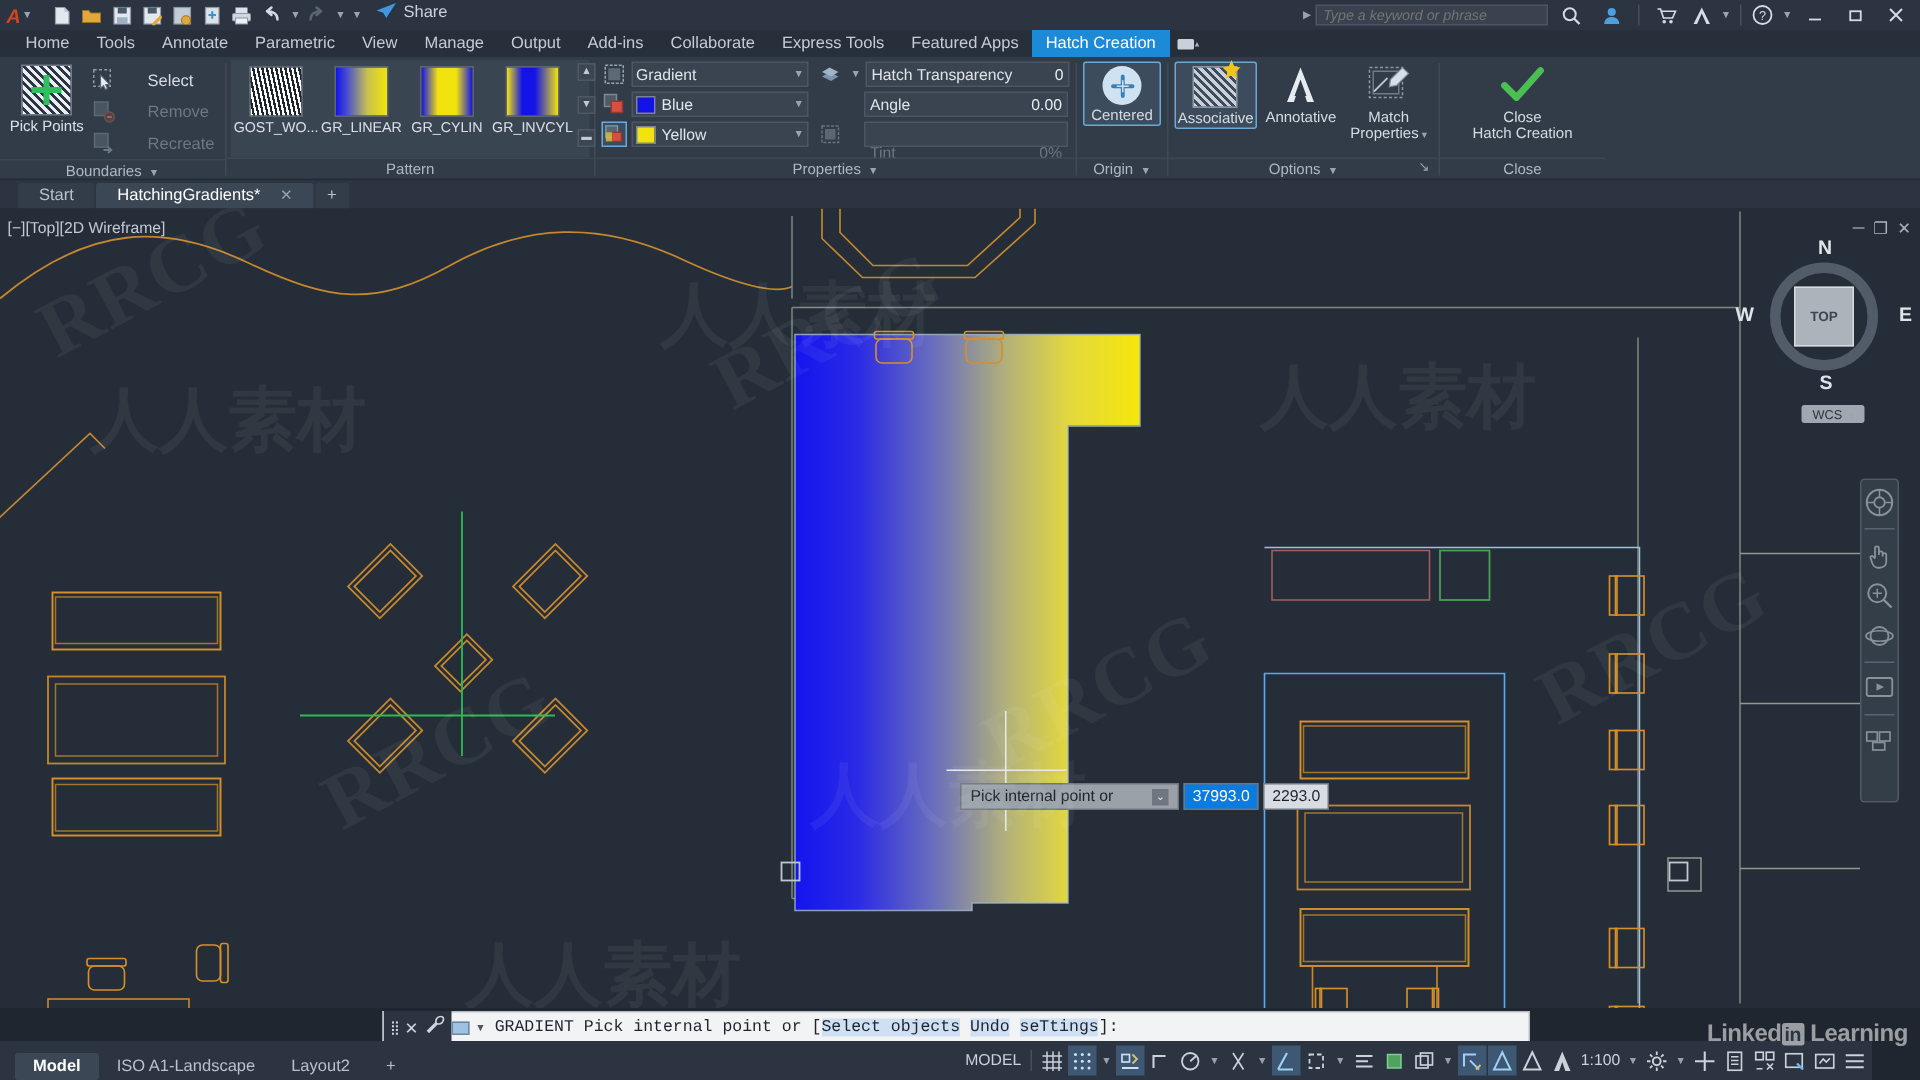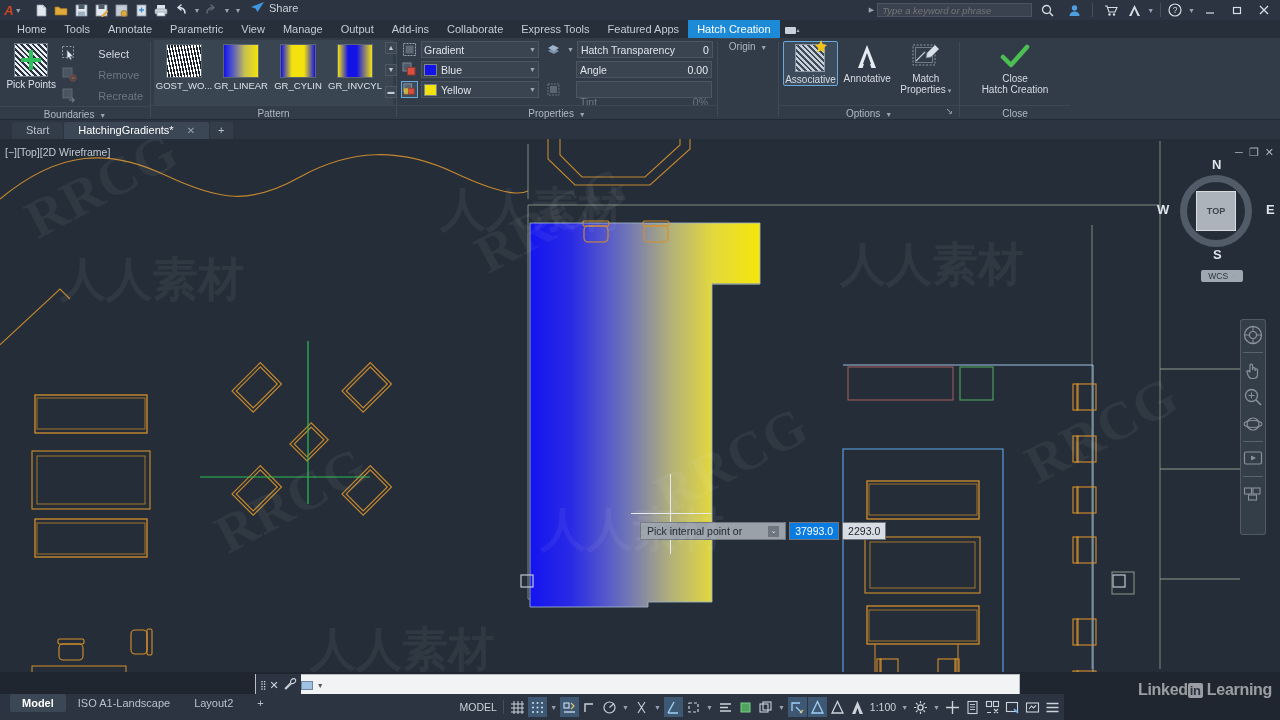--- a/index.html
+++ b/index.html
@@ -182,22 +182,22 @@
   }
   .cmd-left{display:flex;align-items:center;gap:5px;padding:0 4px;background:#2b3440;height:22px;color:#cfd5dd;}
   .cmd-text{
     font-family:"Liberation Mono", monospace;font-size:11px;color:#1e242c;white-space:nowrap;padding-left:6px;
   }
   .cmd-text .hl{background:#cfe0f5;}
   .cmd-pick{display:inline-block;width:12px;height:9px;background:#9fc2e3;border:1px solid #6e86a0;margin-right:2px;vertical-align:middle;}
 
   
   .layoutbar{
-    position:absolute;left:0;top:694px;width:1064px;height:26px;background:#2b3440;
-    display:flex;align-items:flex-start;
+    position:absolute;left:0;top:694px;width:1248px;height:26px;background:#2b3440;
+    display:flex;align-items:flex-end;
   }
   .ltab{font-size:11px;padding:0 12px;color:#b9c1cb;height:18px;line-height:18px;}
   .ltab.active{color:#ffffff;font-weight:bold;background:#3c4755;border-radius:2px;}
   .status-right{position:absolute;right:2px;top:0;height:26px;display:flex;align-items:center;gap:1px;}
   .sb{height:20px;min-width:18px;display:flex;align-items:center;justify-content:center;color:#cbd2da;font-size:11px;padding:0 2px;}
   .sb.on{background:#3e5874;}
   .sbdiv{width:1px;height:14px;background:#46505d;margin:0 3px;}
   .sbcaret{font-size:7px;color:#98a1ad;}
 
   
@@ -523,20 +523,31 @@
           </div>
         </div>
       </div>
       <div class="panel-title">
         <span>Properties</span> <span class="caret">▼</span>
       </div>
     </div>
     <div class="panel-sep"></div>
 
     <div class="panel" style="width:60px">
+      <div class="panel-body" style="justify-content:center">
+        <div class="optbtn toggle-on" style="padding:2px 1px 0 1px;border-radius:2px;">
+          <div class="circ-btn">
+            <svg width="17" height="17" viewBox="0 0 17 17">
+                <path d="M8.5 2v13M2 8.5h13" stroke="#3b7fb8" stroke-width="2.6" stroke-linecap="round"></path>
+                <path d="M8.5 4.5v8M4.5 8.5h8" stroke="#cfe2f2" stroke-width="1"></path>
+              </svg>
+          </div>
+          <div class="lbl">Centered</div>
+        </div>
+      </div>
       <div class="panel-title">
         <span>Origin</span> <span class="caret">▼</span>
       </div>
     </div>
     <div class="panel-sep"></div>
 
     <div class="panel" style="width:180px">
       <div class="panel-body" style="justify-content:flex-start;gap:2px;">
         <div class="optbtn toggle-on" style="padding:2px 1px 0 1px;border-radius:2px;">
           <div style="width:30px;height:28px;border:1px solid #8d97a4;background:repeating-linear-gradient(45deg,#c6cfda 0 2px,#404b59 2px 4px);position:relative;">
@@ -916,20 +927,27 @@
       <span style="letter-spacing:-2px;font-size:9px;">⣿</span>
       <span>✕</span>
       <span>
         <svg width="13" height="13" viewBox="0 0 13 13">
             <path d="M11.5 1.5a3.2 3.2 0 01-4 4L2 11l-.8-.8L6.7 4.7a3.2 3.2 0 014-3.9z" fill="none" stroke="#cfd5dd" stroke-width="1.1"></path>
           </svg>
       </span>
     </div>
     <span class="cmd-pick"></span>
       <span class="caret" style="color:#4d5662">▼</span>
+    <div class="cmd-text">
+      <span>GRADIENT</span>
+      <span>Pick internal point or</span>
+      <span>[</span><span class="hl">Select objects</span>
+      <span class="hl">Undo</span>
+      <span class="hl">seTtings</span><span>]:</span>
+    </div>
   </div>
 
   <div class="layoutbar">
     <div style="width:10px"></div>
     <div class="ltab active">Model</div>
     <div class="ltab">ISO A1-Landscape</div>
     <div class="ltab">Layout2</div>
     <div class="ltab">+</div>
 
     <div class="status-right">

